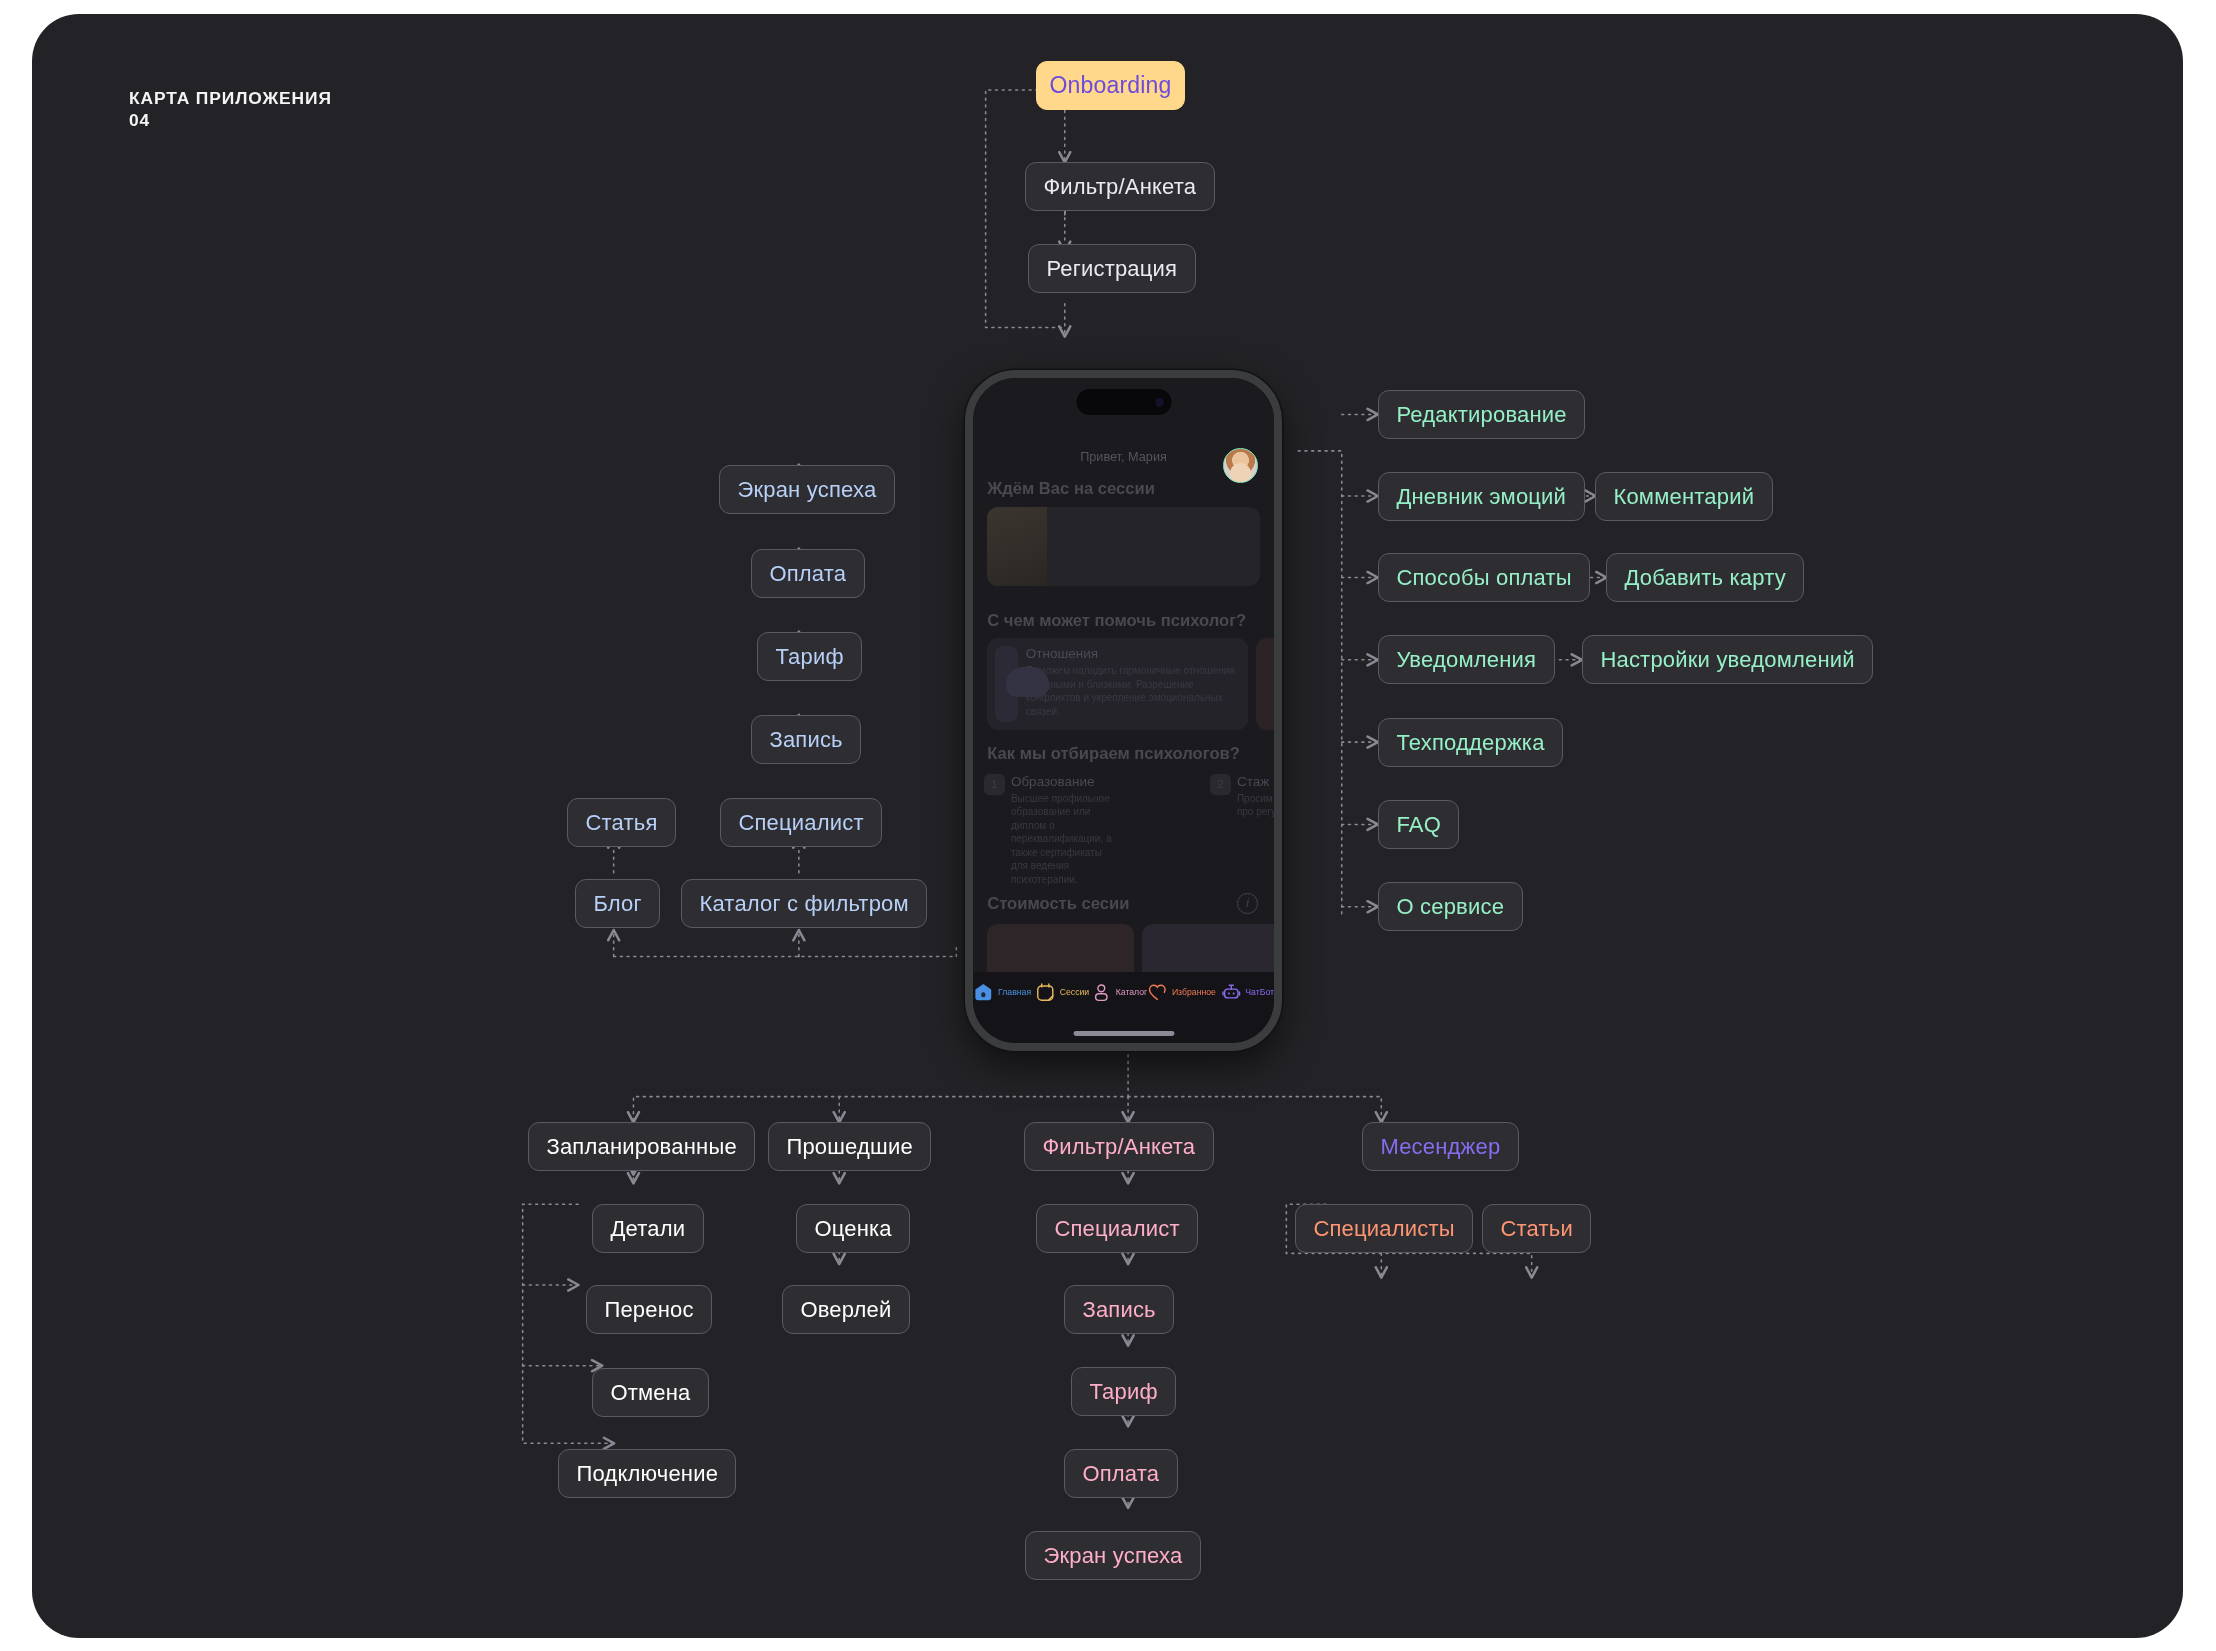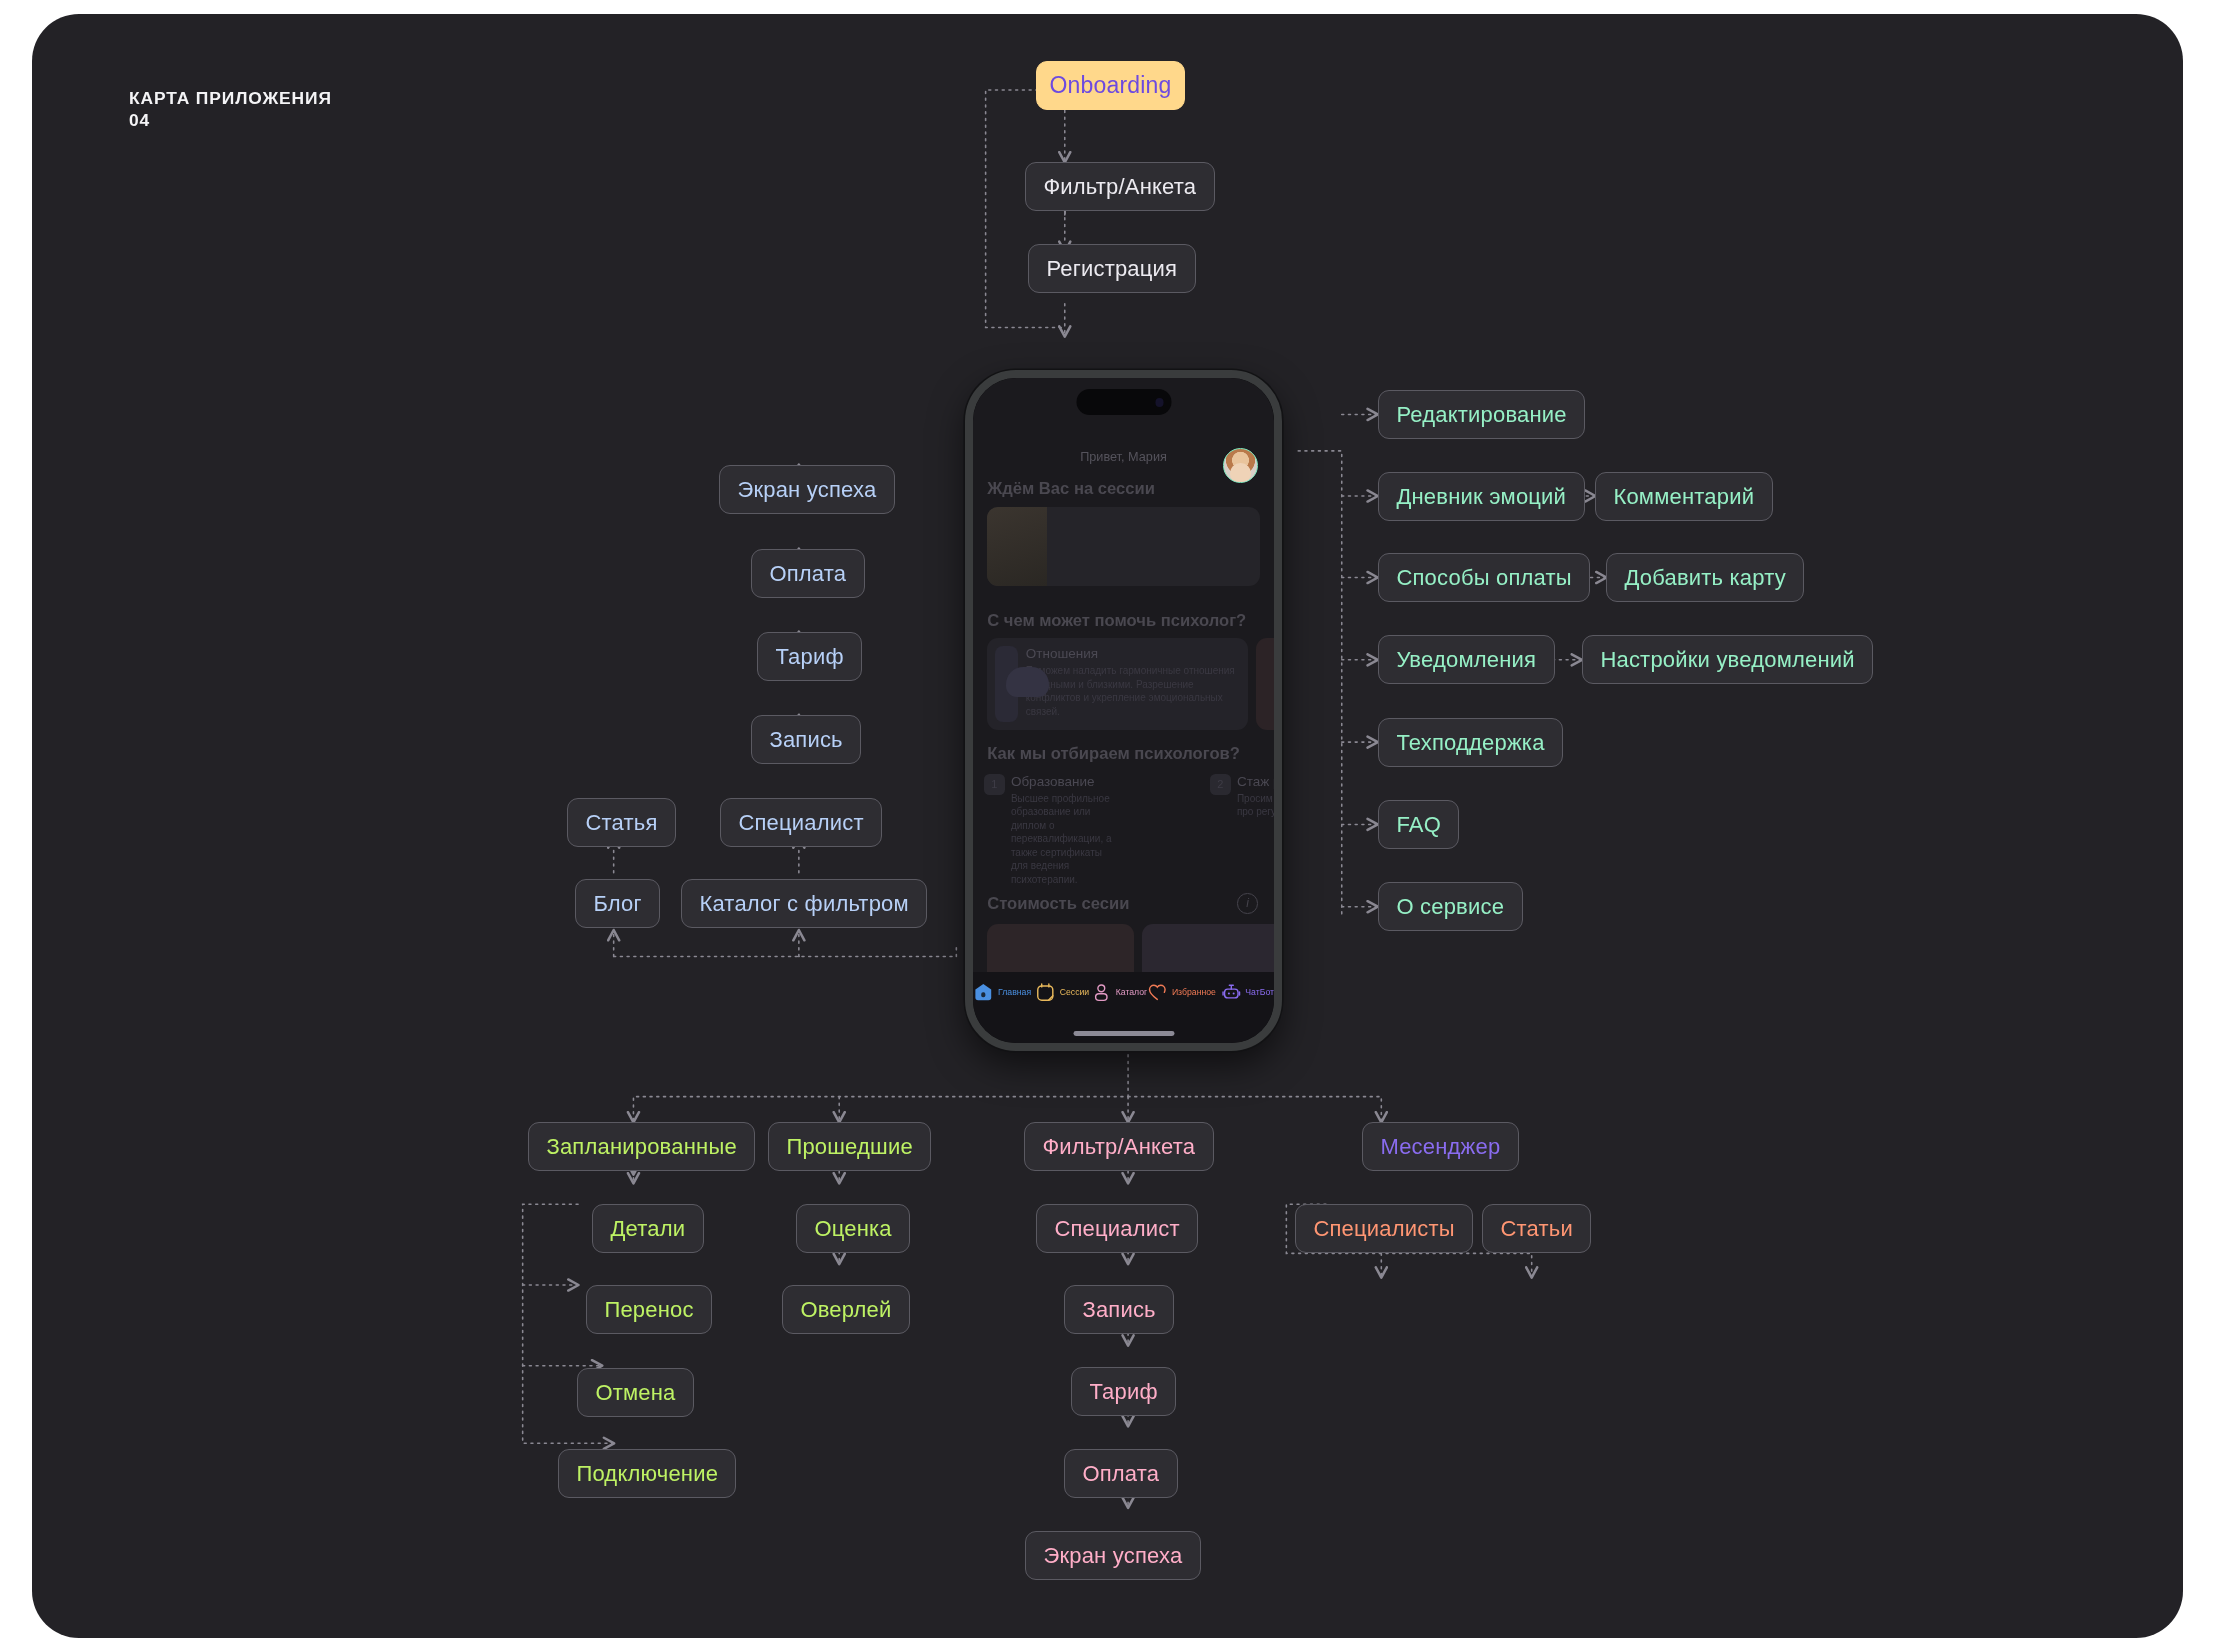--- a/index.html
+++ b/index.html
@@ -40,21 +40,21 @@
     padding: 0 17.4px;
     height: 49px;
   }
   .node.accent {
     background: #ffd88b;
     border-color: #ffd88b;
     color: #6d4ae0;
   }
   .c-blue   { color: #b7d0f7; }
   .c-mint   { color: #96f0c6; }
-  .c-amber  { color: #bef264; }
+  .c-amber  { color: #ffffff; }
   .c-pink   { color: #ffaec8; }
   .c-salmon { color: #ff9673; }
   .c-purple { color: #8a6cf0; }
   .c-white  { color: #eceaf0; }
 
   
   #wires { position:absolute; left:0; top:0; width:2151px; height:1624px; pointer-events:none; }
 
   
   #phone {
@@ -325,21 +325,21 @@
   </div>
   <div class="node c-amber" style="left:736px; top:1108px;">
     <span>Прошедшие</span>
   </div>
   <div class="node c-amber" style="left:560px; top:1190px;">
     <span>Детали</span>
   </div>
   <div class="node c-amber" style="left:554px; top:1271px;">
     <span>Перенос</span>
   </div>
-  <div class="node c-amber" style="left:545px; top:1354px;">
+  <div class="node c-amber" style="left:560px; top:1354px;">
     <span>Отмена</span>
   </div>
   <div class="node c-amber" style="left:526px; top:1435px;">
     <span>Подключение</span>
   </div>
   <div class="node c-amber" style="left:756px; top:1190px;margin-left:8px;">
     <span>Оценка</span>
   </div>
   <div class="node c-amber" style="left:750px; top:1271px;">
     <span>Оверлей</span>

